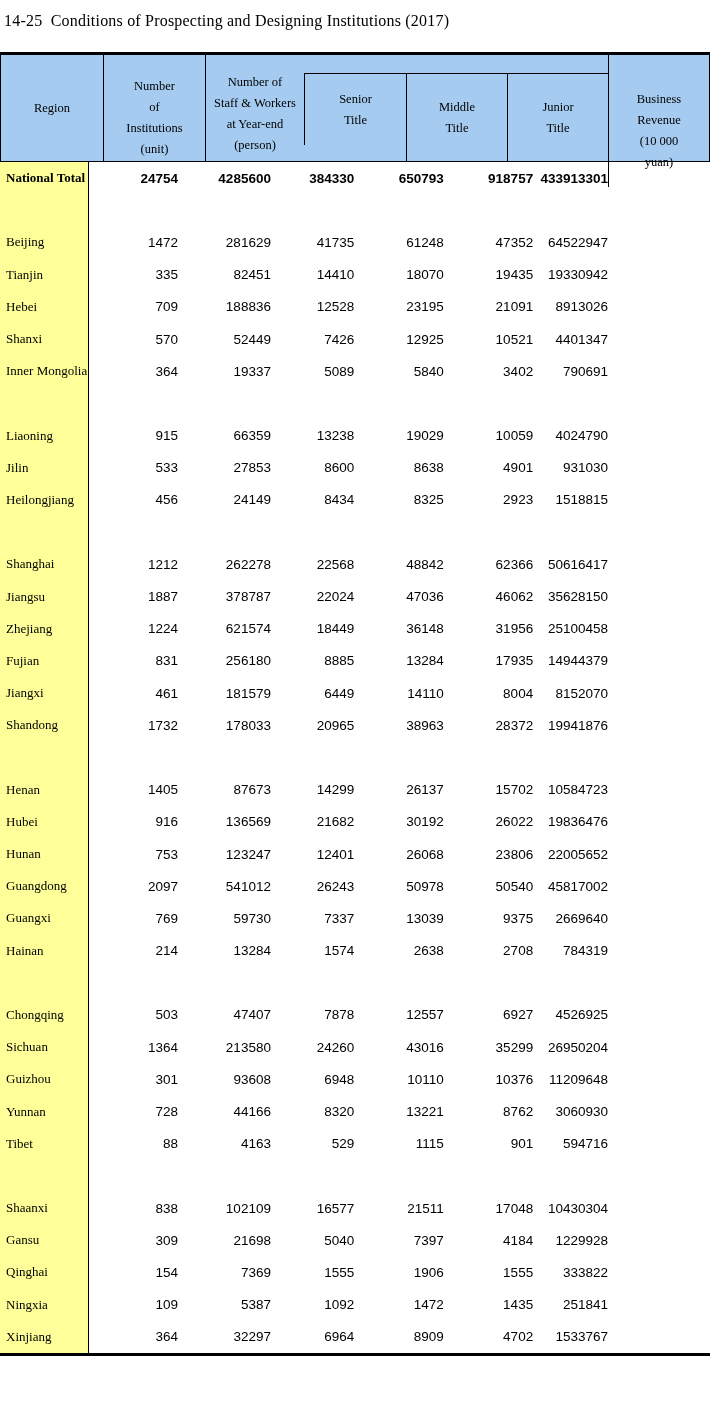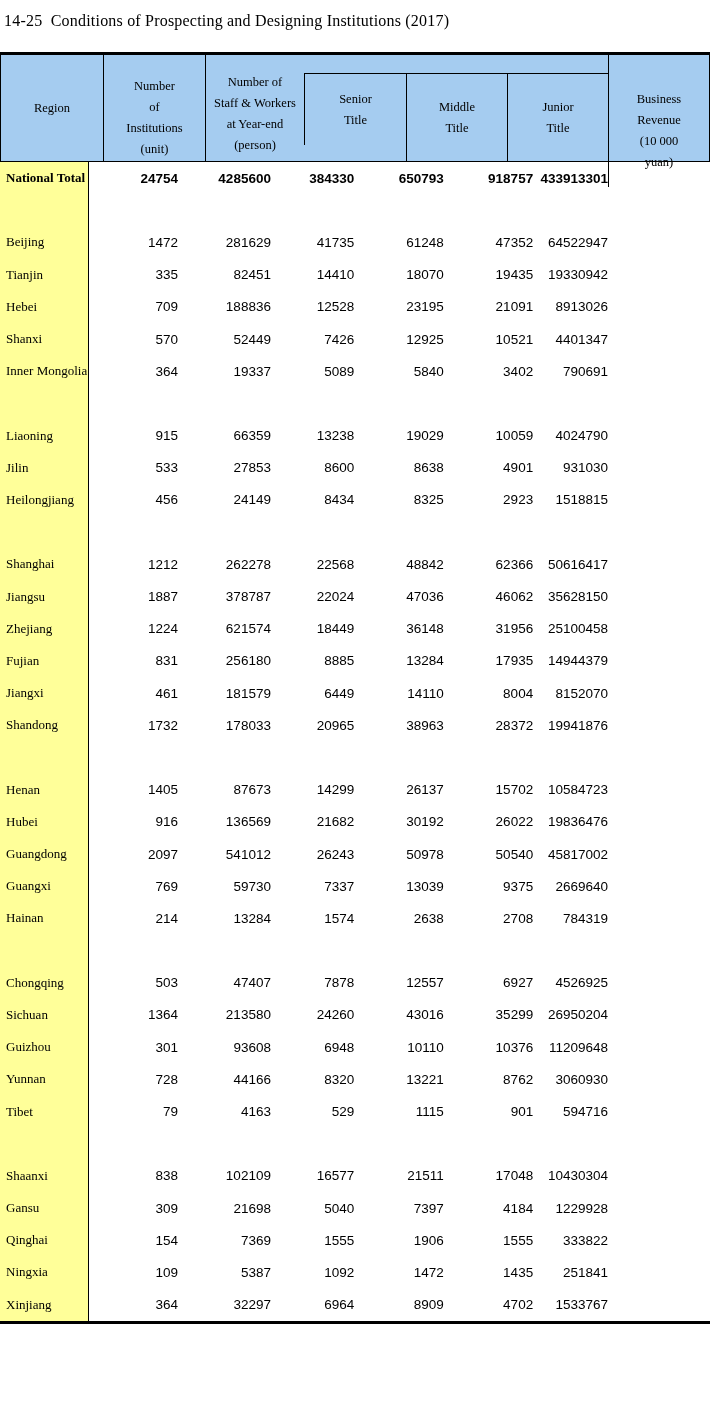--- a/index.html
+++ b/index.html
@@ -317,20 +317,29 @@
       <div class="row">
         <div class="cell region-cell">Hubei</div>
         <div class="cell num-cell c0">916</div>
         <div class="cell num-cell c1">136569</div>
         <div class="cell num-cell c2">21682</div>
         <div class="cell num-cell c3">30192</div>
         <div class="cell num-cell c4">26022</div>
         <div class="cell num-cell c5">19836476</div>
       </div>
       <div class="row">
+        <div class="cell region-cell">Hunan</div>
+        <div class="cell num-cell c0">753</div>
+        <div class="cell num-cell c1">123247</div>
+        <div class="cell num-cell c2">12401</div>
+        <div class="cell num-cell c3">26068</div>
+        <div class="cell num-cell c4">23806</div>
+        <div class="cell num-cell c5">22005652</div>
+      </div>
+      <div class="row">
         <div class="cell region-cell">Guangdong</div>
         <div class="cell num-cell c0">2097</div>
         <div class="cell num-cell c1">541012</div>
         <div class="cell num-cell c2">26243</div>
         <div class="cell num-cell c3">50978</div>
         <div class="cell num-cell c4">50540</div>
         <div class="cell num-cell c5">45817002</div>
       </div>
       <div class="row">
         <div class="cell region-cell">Guangxi</div>
@@ -390,21 +399,21 @@
         <div class="cell region-cell">Yunnan</div>
         <div class="cell num-cell c0">728</div>
         <div class="cell num-cell c1">44166</div>
         <div class="cell num-cell c2">8320</div>
         <div class="cell num-cell c3">13221</div>
         <div class="cell num-cell c4">8762</div>
         <div class="cell num-cell c5">3060930</div>
       </div>
       <div class="row">
         <div class="cell region-cell">Tibet</div>
-        <div class="cell num-cell c0">79</div>
+        <div class="cell num-cell c0">88</div>
         <div class="cell num-cell c1">4163</div>
         <div class="cell num-cell c2">529</div>
         <div class="cell num-cell c3">1115</div>
         <div class="cell num-cell c4">901</div>
         <div class="cell num-cell c5">594716</div>
       </div>
       <div class="row">
         <div class="cell region-cell"></div>
         <div class="cell num-cell c0"></div>
         <div class="cell num-cell c1"></div>

